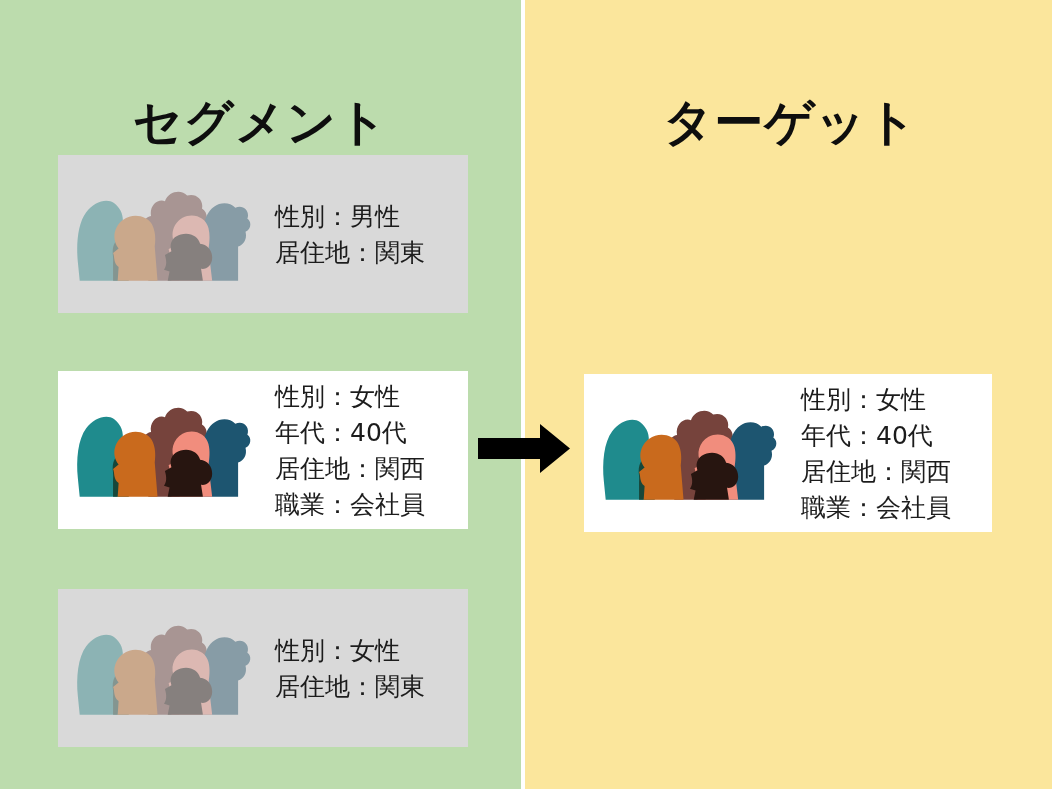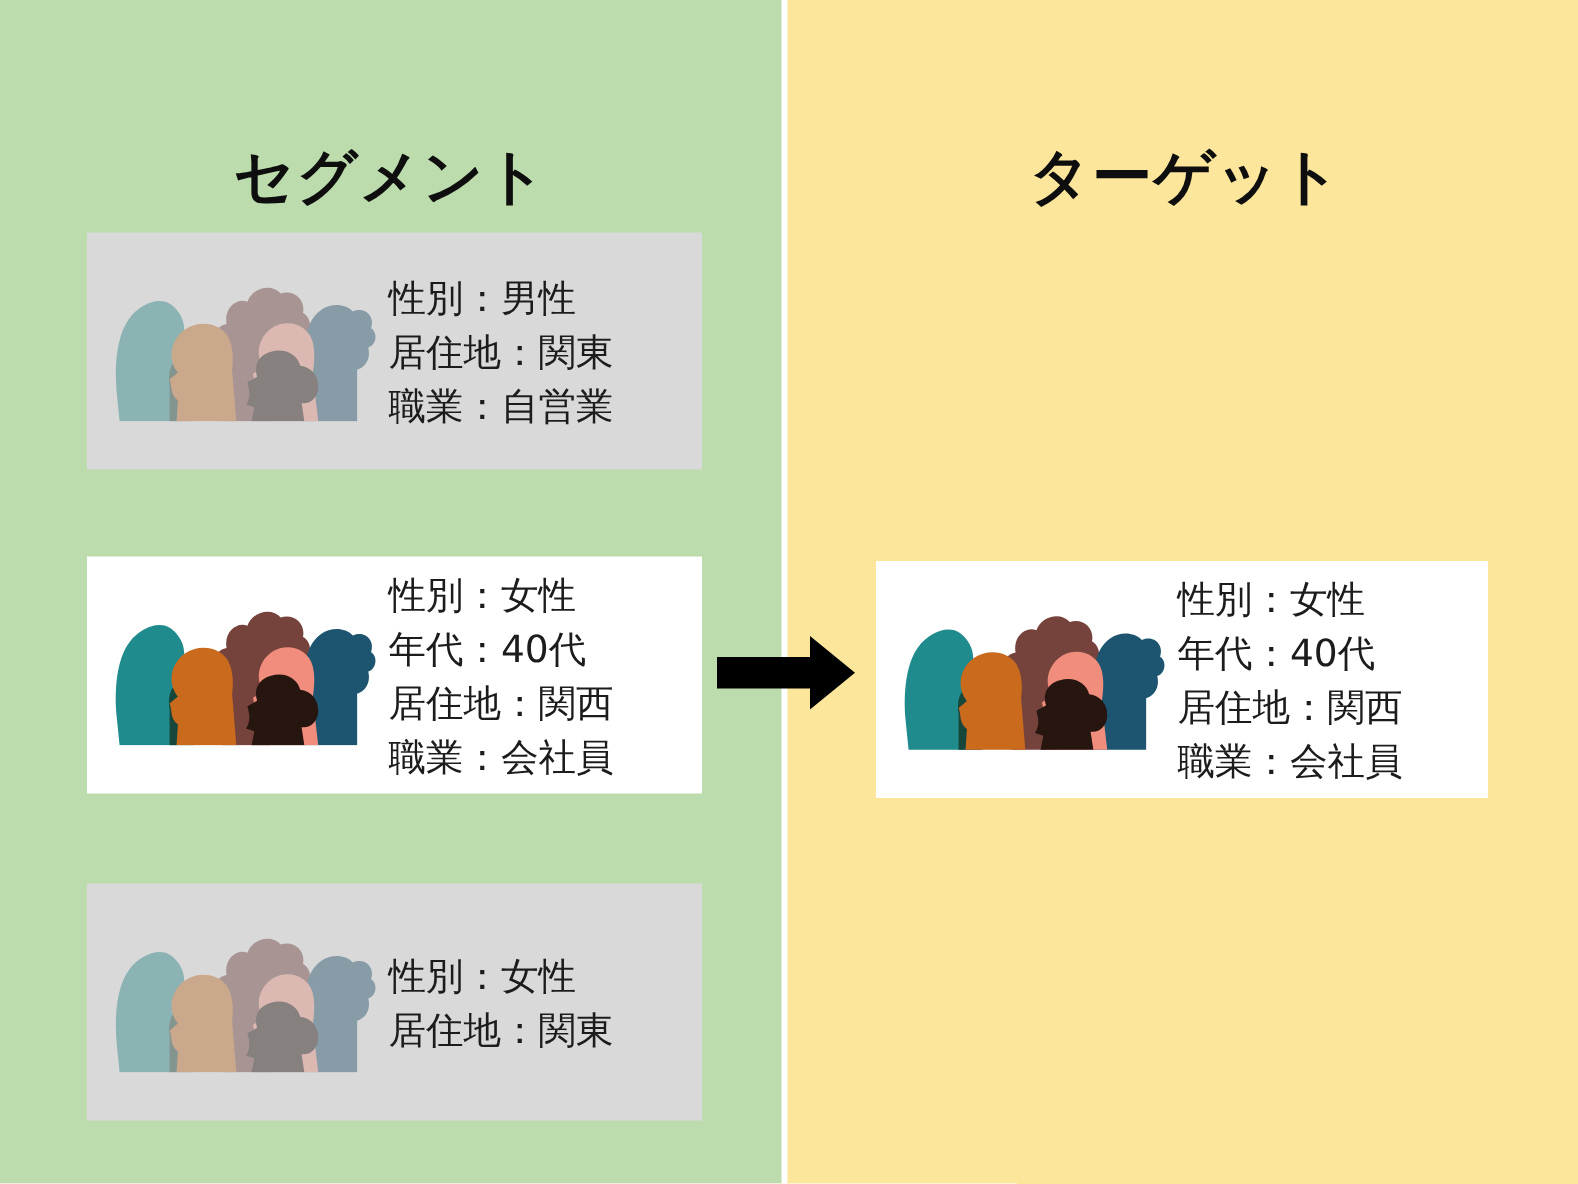--- a/index.html
+++ b/index.html
@@ -5,32 +5,32 @@
   html,body{margin:0;padding:0;background:#fff;}
   .canvas{
     position:relative;width:1052px;height:789px;overflow:hidden;
     font-family:"DejaVu Sans",sans-serif;
   }
   .panel{position:absolute;top:0;height:789px;}
   .panel-left{left:0;width:521px;}
   .panel-right{left:525px;width:531px;}
   .panel-title{
     position:absolute;top:50px;left:0;width:100%;
-    text-align:center;font-size:40px;font-weight:bold;
+    text-align:center;font-size:49px;font-weight:bold;
     color:#0e0e0e;letter-spacing:1px;white-space:nowrap;margin-top:40px;
   }
   .card{
     position:absolute;width:410px;height:158px;
     display:flex;align-items:center;
   }
   .people-wrap{flex:0 0 auto;margin-left:18px;width:176px;height:93px;}
   .people-svg{width:176px;height:93px;display:block;}
   .card.inactive .people-svg{opacity:.45;filter:saturate(.8);}
   .lines{
-    margin-left:7px;margin-top:2px;
+    margin-left:23px;margin-top:2px;
     font-size:25px;line-height:36px;color:#1c1c1c;white-space:nowrap;
   }
   .arrow-wrap{position:absolute;left:478px;top:424px;width:92px;height:49px;}
   .hidden-defs{position:absolute;width:0;height:0;overflow:hidden;}
 </style>
 </head>
 <body>
 
 <svg class="hidden-defs" aria-hidden="true">
   <defs>
@@ -58,21 +58,20 @@
 
   <div class="card inactive" style="left: 58px; top: 155px; background: rgb(217, 217, 217);">
     <span class="people-wrap">
       <svg class="people-svg" viewBox="0 0 190 100">
           <use href="#people-group"></use>
         </svg>
     </span>
     <div class="lines">
       <div>性別：男性</div>
       <div>居住地：関東</div>
-      <div>職業：自営業</div>
     </div>
   </div>
 
   <div class="card active" style="left: 58px; top: 371px; background: rgb(255, 255, 255);">
     <span class="people-wrap">
       <svg class="people-svg" viewBox="0 0 190 100">
           <use href="#people-group"></use>
         </svg>
     </span>
     <div class="lines">

